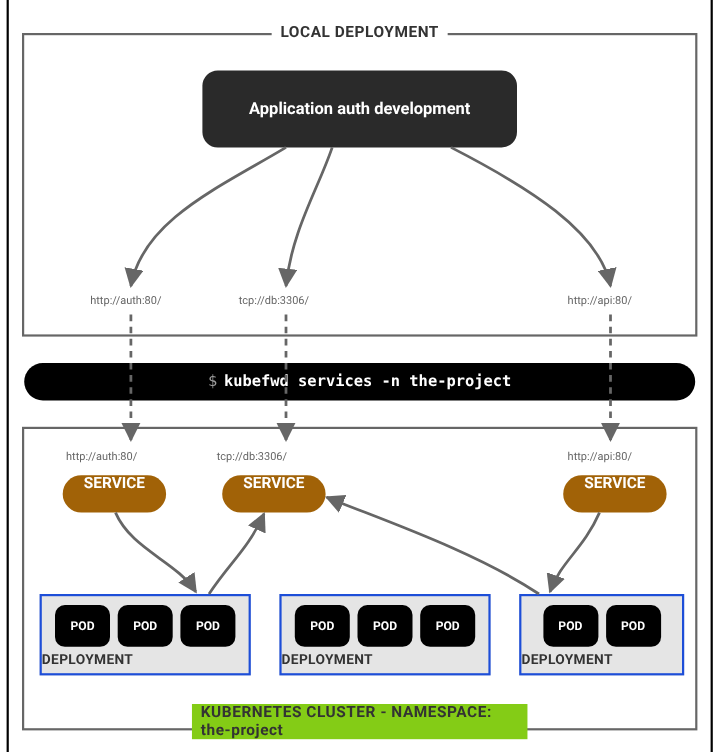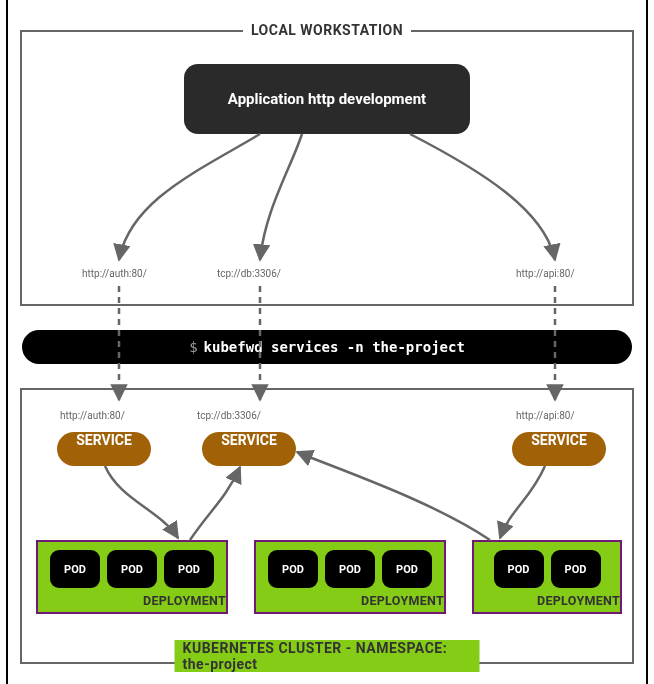--- a/index.html
+++ b/index.html
@@ -92,28 +92,28 @@
     border-radius: 17px;
     color: #fff;
     font-size: 14px;
     font-weight: 700;
     display: flex;
     align-items: flex-start;
     justify-content: center;
   }
   .deployment-box {
     position: absolute;
-    border: 2px solid #701a75;
-    background: #84cc16;
+    border: 2px solid #1d4ed8;
+    background: #e5e5e5;
   }
   .deployment-label {
     position: absolute;
     bottom: 4px;
     left: 0; width: 100%;
-    text-align: right;
+    text-align: left;
     font-size: 12.5px;
     font-weight: 700;
     color: #333;
     letter-spacing: 0.3px;
     margin-top: 13px;
   }
   .pod-pill {
     width: 50px;
     height: 38px;
     background: #000;
@@ -139,24 +139,24 @@
     width: 654px; height: 684px;
     pointer-events: none;
   }
 </style>
 </head>
 <body>
 
 <div class="outer-border"></div>
 
 <div class="local-box">
-  <div class="local-label">LOCAL WORKSTATION</div>
+  <div class="local-label">LOCAL DEPLOYMENT</div>
 
   <div class="app-box">
-    <span>Application http development</span>
+    <span>Application auth development</span>
   </div>
 
   <div class="url-label" style="left:60px; top:236px;">http://auth:80/</div>
   <div class="url-label" style="left:195px; top:236px;">tcp://db:3306/</div>
   <div class="url-label" style="left:494px; top:236px;">http://api:80/</div>
 </div>
 
 <div class="command-pill">
   <span class="command-prompt">$</span>
   <span class="command-text">kubefwd services -n the-project</span>

